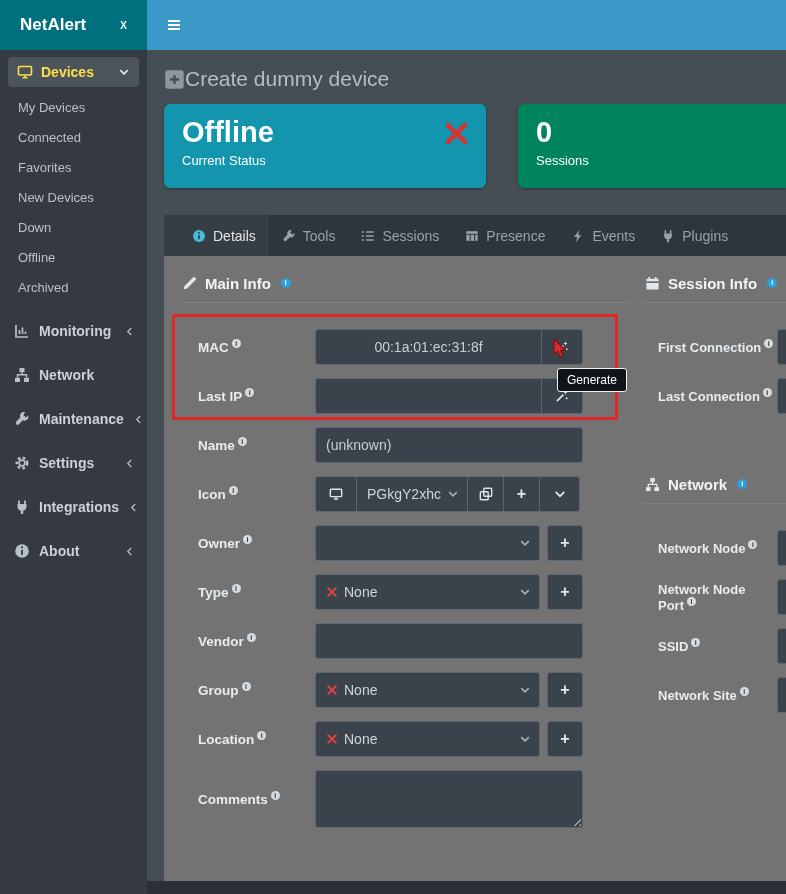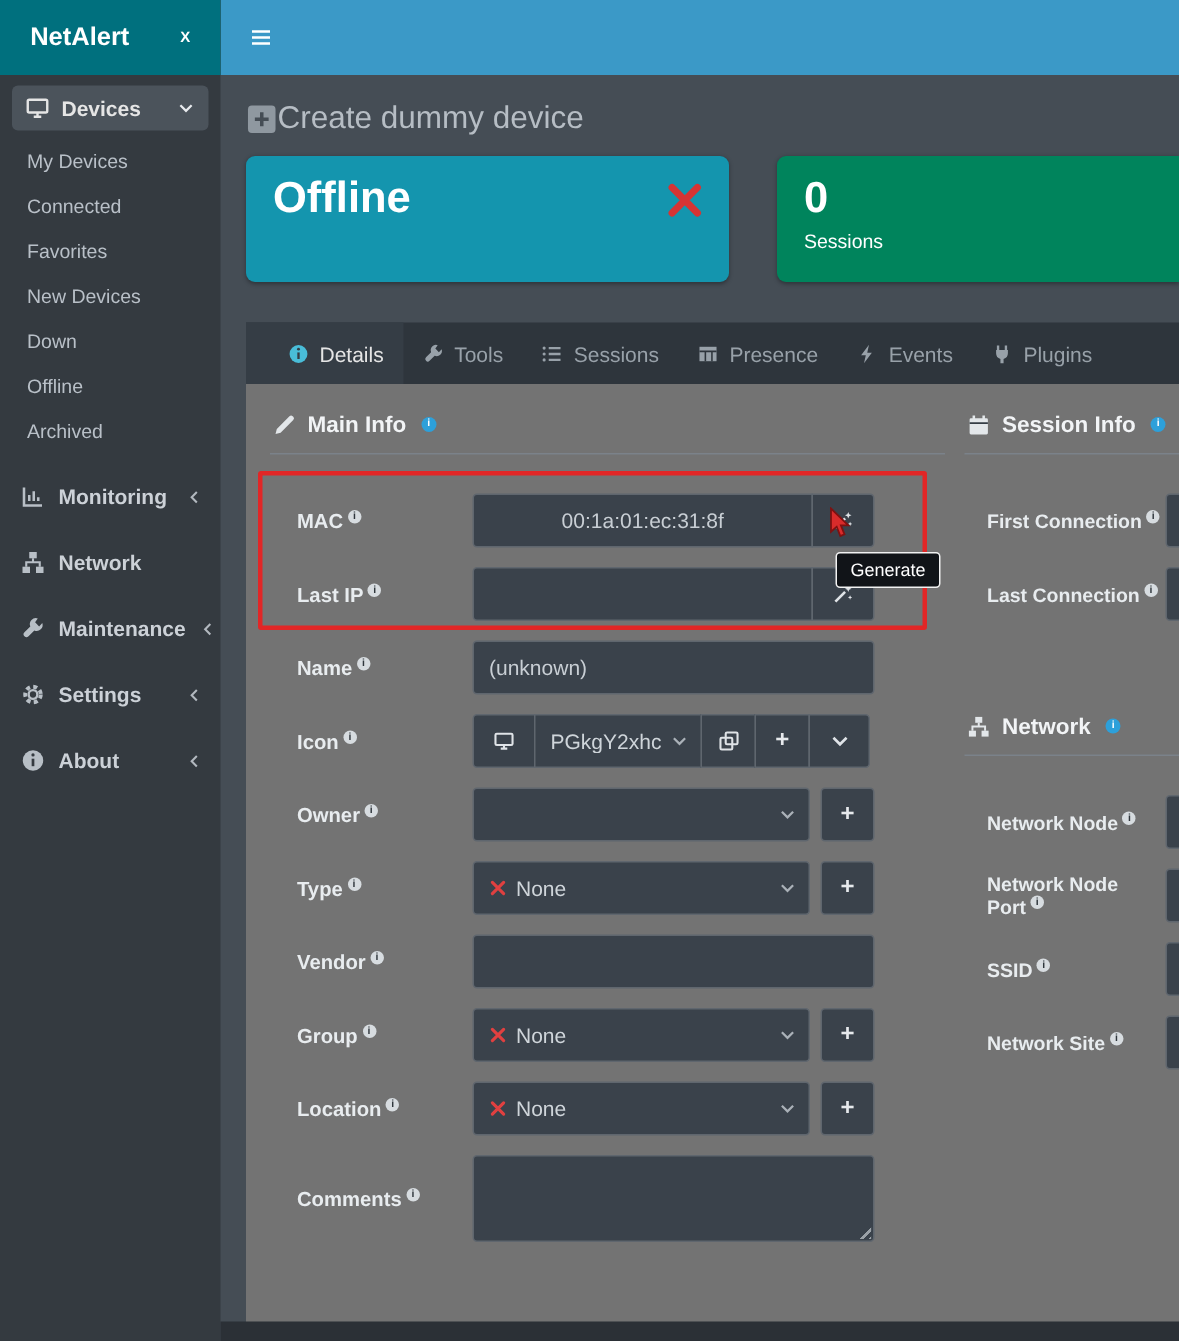--- a/index.html
+++ b/index.html
@@ -6,21 +6,21 @@
   html,body { width:786px; height:894px; }
   body { font-family:"Liberation Sans", sans-serif; background:#454d55; overflow:hidden; position:relative; color:#cfd5da; }
 
   .icn { display:inline-flex; width:16px; height:16px; flex:none; }
   .icn svg { width:100%; height:100%; display:block; }
 
   
   .sidebar { position:absolute; left:0; top:0; width:147px; height:100%; background:#343a40; z-index:5; }
   .logo { height:50px; background:#00707e; color:#fff; display:flex; align-items:center; justify-content:center; font-size:17px; font-weight:bold; cursor:pointer;gap:33px; }
   .logo sup { font-size:10px; margin-left:1px; }
-  .side-devices { display:flex; align-items:center; gap:8px; margin:7px 8px 3px; padding:7px 9px; background:#4b535b; border-radius:4px; color:#e5e5e5; font-weight:bold; font-size:14px; cursor:pointer; }
+  .side-devices { display:flex; align-items:center; gap:8px; margin:7px 8px 3px; padding:7px 9px; background:#4b535b; border-radius:4px; color:#fde047; font-weight:bold; font-size:14px; cursor:pointer; }
   .side-devices .chev { margin-left:auto; width:12px; height:12px; color:#e8ebee; }
   .side-sub { padding:3px 0 6px; }
   .side-sub a { display:block; height:30px; line-height:30px; padding:0 10px 0 18px; font-size:13px; color:#b9c0c8; text-decoration:none; cursor:pointer; }
   .side-section { display:flex; align-items:center; gap:9px; height:44px; padding:0 12px 0 14px; font-size:14px; font-weight:bold; color:#ccd1d7; cursor:pointer; }
   .side-section .icn { color:#b8bfc6; }
   .side-section .chev { margin-left:auto; width:11px; height:11px; color:#b2b8bf; }
 
   
   .navbar { position:absolute; left:147px; top:0; right:0; height:50px; background:#3b99c7; display:flex; align-items:center; padding:0 18px; z-index:4; }
   .hamburger { width:18px; height:16px; color:#fff; cursor:pointer; }
@@ -177,20 +177,34 @@
         <span>Settings</span>
         <span class="icn chev">
             <svg viewBox="0 0 16 16">
               <path d="M10.5 3l-5 5 5 5" fill="none" stroke="currentColor" stroke-width="2"></path>
             </svg>
           </span>
       </div>
       <div class="side-section">
         <span class="icn">
             <svg viewBox="0 0 16 16">
+              <path d="M5 1.5v3.5M11 1.5v3.5" stroke="currentColor" stroke-width="1.8"></path>
+              <path d="M3.5 5h9v2.5a4.5 4.5 0 0 1-3.3 4.3V15H6.8v-3.2A4.5 4.5 0 0 1 3.5 7.5z" fill="currentColor"></path>
+            </svg>
+          </span>
+        <span>Integrations</span>
+        <span class="icn chev">
+            <svg viewBox="0 0 16 16">
+              <path d="M10.5 3l-5 5 5 5" fill="none" stroke="currentColor" stroke-width="2"></path>
+            </svg>
+          </span>
+      </div>
+      <div class="side-section">
+        <span class="icn">
+            <svg viewBox="0 0 16 16">
               <circle cx="8" cy="8" r="6.8" fill="currentColor"></circle>
               <rect x="7.1" y="6.8" width="1.8" height="5" fill="#343a40"></rect>
               <circle cx="8" cy="4.3" r="1.1" fill="#343a40"></circle>
             </svg>
           </span>
         <span>About</span>
         <span class="icn chev">
             <svg viewBox="0 0 16 16">
               <path d="M10.5 3l-5 5 5 5" fill="none" stroke="currentColor" stroke-width="2"></path>
             </svg>
@@ -215,20 +229,21 @@
             <rect x="1" y="1" width="14" height="14" rx="2" fill="currentColor"></rect>
             <path d="M8 4.5v7M4.5 8h7" stroke="#454d55" stroke-width="1.8"></path>
           </svg>
         </span>
       <span>Create dummy device</span>
     </div>
 
     <div class="cards">
       <div class="card card-status">
         <div class="value">Offline</div>
+        <div class="label">Current Status</div>
         <span class="icn card-x">
             <svg viewBox="0 0 16 16">
               <path d="M3 3l10 10M13 3L3 13" stroke="currentColor" stroke-width="2.8" stroke-linecap="round"></path>
             </svg>
           </span>
       </div>
       <div class="card card-sessions">
         <div class="value">0</div>
         <div class="label">Sessions</div>
       </div>

